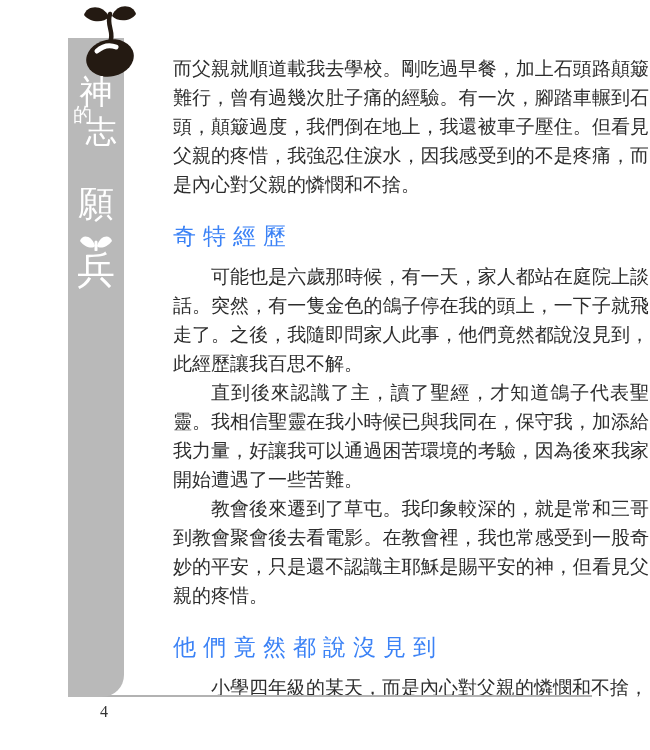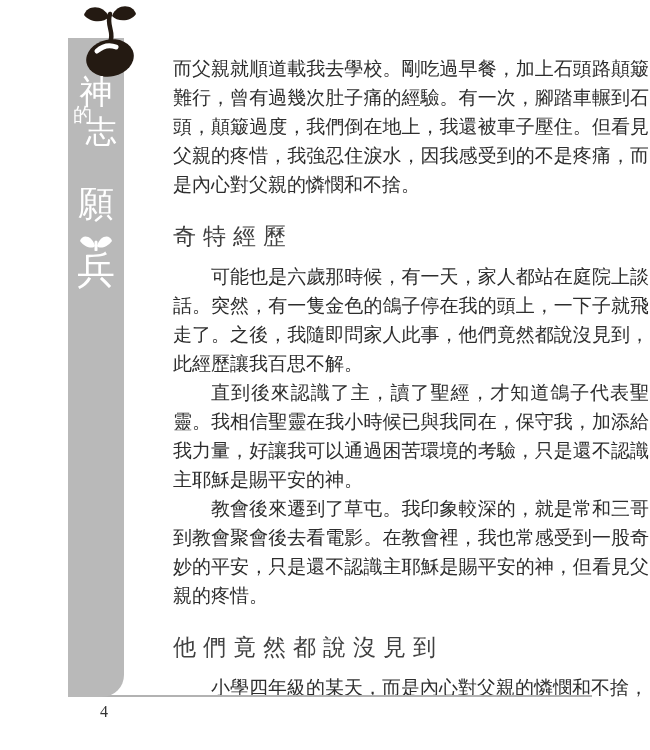--- a/index.html
+++ b/index.html
@@ -54,21 +54,21 @@
     text-indent:2em;
     letter-spacing:0;
   }
   .content p.first{ text-indent:0; }
   .content h2{
     margin:21px 0 9px 0;
     font-size:23px;
     line-height:33px;
     font-weight:normal;
     letter-spacing:7px;
-    color:#404040;
+    color:#3b82f6;
     text-align:left;
   }
   
   .footer-rule{
     position:absolute;left:100px;top:695px;
     width:492px;height:2px;
     background:#b2b2b2;
     z-index:1;
   }
   .page-number{
@@ -106,21 +106,21 @@
       <path d="M17 20 L17 12" stroke="#ffffff" stroke-width="3" stroke-linecap="round"></path>
     </svg>
 
     <span class="vchar vc-bing">兵</span>
   </div>
 
   <div class="content">
     <p class="first">而父親就順道載我去學校。剛吃過早餐，加上石頭路顛簸難行，曾有過幾次肚子痛的經驗。有一次，腳踏車輾到石頭，顛簸過度，我們倒在地上，我還被車子壓住。但看見父親的疼惜，我強忍住淚水，因我感受到的不是疼痛，而是內心對父親的憐憫和不捨。</p>
     <h2>奇特經歷</h2>
     <p>可能也是六歲那時候，有一天，家人都站在庭院上談話。突然，有一隻金色的鴿子停在我的頭上，一下子就飛走了。之後，我隨即問家人此事，他們竟然都說沒見到，此經歷讓我百思不解。</p>
-    <p>直到後來認識了主，讀了聖經，才知道鴿子代表聖靈。我相信聖靈在我小時候已與我同在，保守我，加添給我力量，好讓我可以通過困苦環境的考驗，只是還不認識主耶穌是賜平安的神。</p>
+    <p>直到後來認識了主，讀了聖經，才知道鴿子代表聖靈。我相信聖靈在我小時候已與我同在，保守我，加添給我力量，好讓我可以通過困苦環境的考驗，因為後來我家開始遭遇了一些苦難。</p>
     <p>教會後來遷到了草屯。我印象較深的，就是常和三哥到教會聚會後去看電影。在教會裡，我也常感受到一股奇妙的平安，只是還不認識主耶穌是賜平安的神，但看見父親的疼惜。</p>
     <h2>他們竟然都說沒見到</h2>
     <p>小學四年級的某天，而是內心對父親的憐憫和不捨，</p>
   </div>
 
   <div class="page-number">4</div>
 
 </div>
 
 </body></html>

